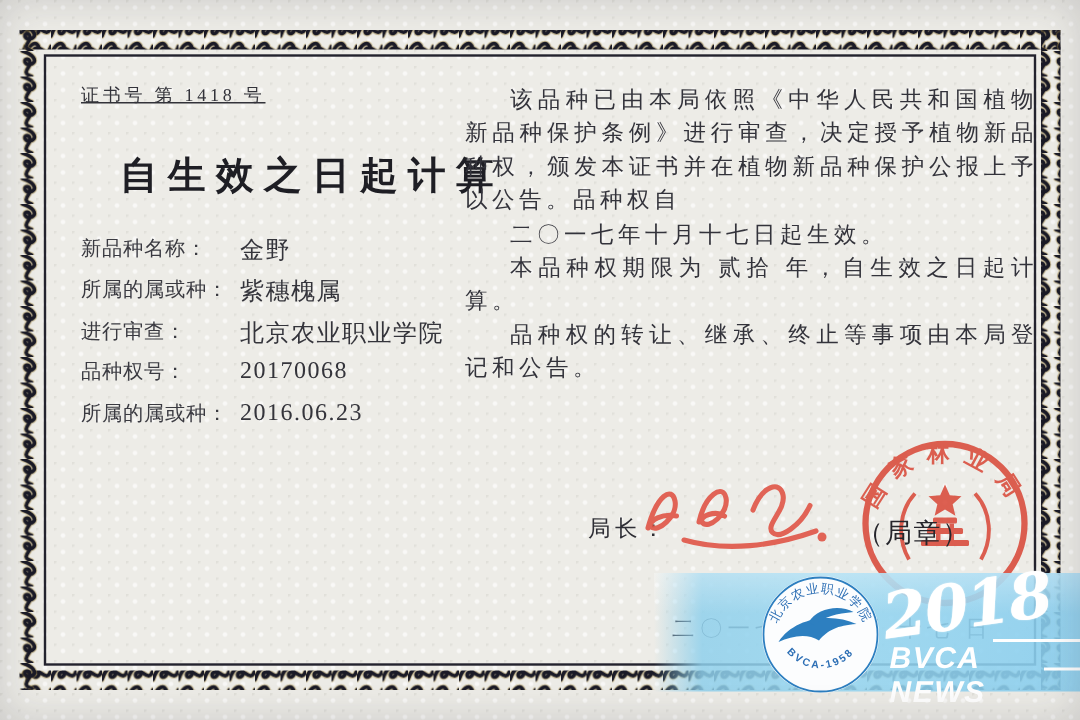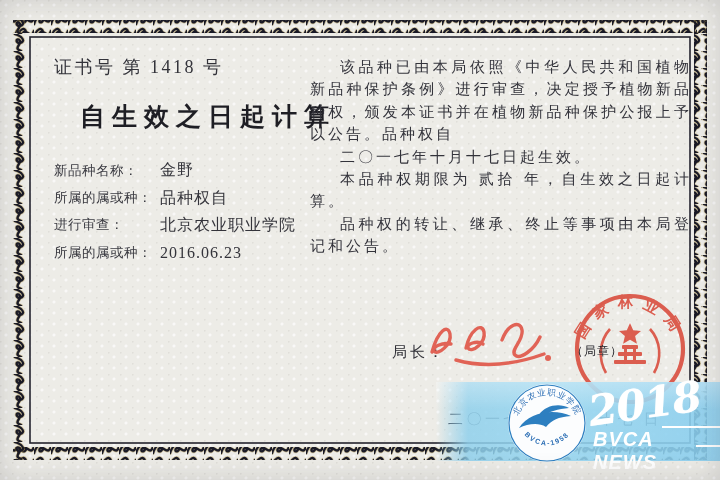--- a/index.html
+++ b/index.html
@@ -5,34 +5,34 @@
   html,body{margin:0;padding:0;}
   body{width:720px;height:480px;font-family:"Liberation Serif","DejaVu Serif",serif;}
   #cert{position:relative;width:720px;height:480px;overflow:hidden;
     background-color:#edece7;
     background-image:
       radial-gradient(circle at 6px 5px, rgba(255,255,255,0.65) 1px, transparent 2px),
       radial-gradient(circle at 0 0, rgba(182,180,172,0.22) 1.2px, transparent 2.4px);
     background-size:12px 11px,12px 11px;}
   #cert::after{content:"";position:absolute;inset:0;box-shadow:inset 0 0 28px rgba(60,60,72,0.20);pointer-events:none;z-index:9;}
   .abs{position:absolute;}
-  .cert-no{left:54px;top:55px;font-size:18px;letter-spacing:2.5px;color:#33333a;}
+  .cert-no{left:54px;top:55px;font-size:12px;letter-spacing:2.5px;color:#33333a;text-decoration:underline;}
   .title{left:80px;top:100px;font-size:25px;font-weight:bold;letter-spacing:7px;color:#1e1e24;}
   .fields{left:54px;top:157px;width:260px;}
-  .frow{display:flex;height:27.4px;align-items:center;}
+  .frow{display:flex;height:27.4px;align-items:flex-start;}
   .flab{width:106px;font-size:13.5px;letter-spacing:0.5px;color:#3a3a41;}
   .fval{font-size:16px;letter-spacing:1px;color:#34343b;}
   .bodycol{left:310px;top:56px;width:382px;color:#33333b;}
   .bodycol p{margin:0;font-size:15px;line-height:22.4px;letter-spacing:3px;text-align:justify;text-indent:2em;}
   .bodycol p.cont{text-indent:2em;margin-top:0;}
   .bodycol p.gap{}
   .director-label{left:392px;top:343px;font-size:15px;letter-spacing:3px;color:#2e2e35;z-index:2;}
   .signature{left:422px;top:310px;z-index:2;}
   .seal{left:570px;top:289px;z-index:2;}
-  .seal-note{left:571px;top:343px;font-size:12px;letter-spacing:1px;color:#26262c;z-index:3;}
+  .seal-note{left:571px;top:343px;font-size:18px;letter-spacing:1px;color:#26262c;z-index:3;}
   .date-bottom{left:448px;top:410px;font-size:15px;letter-spacing:3.5px;color:#3c3c46;z-index:2;}
   .band{left:436px;top:382px;width:284px;height:79px;z-index:5;
     background-image:
       linear-gradient(to bottom, rgba(255,255,255,0.30), rgba(255,255,255,0) 35%),
       linear-gradient(to right, rgba(143,208,236,0) 0px, rgba(143,208,236,0.85) 32px, rgba(150,214,241,0.87) 120px, rgba(138,206,238,0.9) 100%);}
   .logo{position:absolute;left:70px;top:0px;}
   .y2018{position:absolute;left:152px;top:-4px;width:130px;font-size:42px;font-weight:bold;font-style:italic;
     color:#ffffff;font-family:"DejaVu Serif",serif;transform:rotate(-8deg);letter-spacing:-1px;
     text-shadow:0 0 1px rgba(255,255,255,0.8);}
   .wline1{position:absolute;left:226px;top:44px;width:58px;height:2px;background:#ffffff;}
@@ -66,25 +66,29 @@
   <div class="abs cert-no">证书号  第 1418 号</div>
   <div class="abs title">自生效之日起计算</div>
 
   <div class="abs fields">
     <div class="frow">
       <span class="flab">新品种名称：</span>
       <span class="fval">金野</span>
     </div>
     <div class="frow">
       <span class="flab">所属的属或种：</span>
-      <span class="fval">品种权自</span>
+      <span class="fval">紫穗槐属</span>
     </div>
     <div class="frow">
       <span class="flab">进行审查：</span>
       <span class="fval">北京农业职业学院</span>
+    </div>
+    <div class="frow">
+      <span class="flab">品种权号：</span>
+      <span class="fval">20170068</span>
     </div>
     <div class="frow">
       <span class="flab">所属的属或种：</span>
       <span class="fval">2016.06.23</span>
     </div>
   </div>
 
   <div class="abs bodycol">
     <p>该品种已由本局依照《中华人民共和国植物新品种保护条例》进行审查，决定授予植物新品种权，颁发本证书并在植物新品种保护公报上予以公告。品种权自</p>
     <p class="cont">二〇一七年十月十七日起生效。</p>

